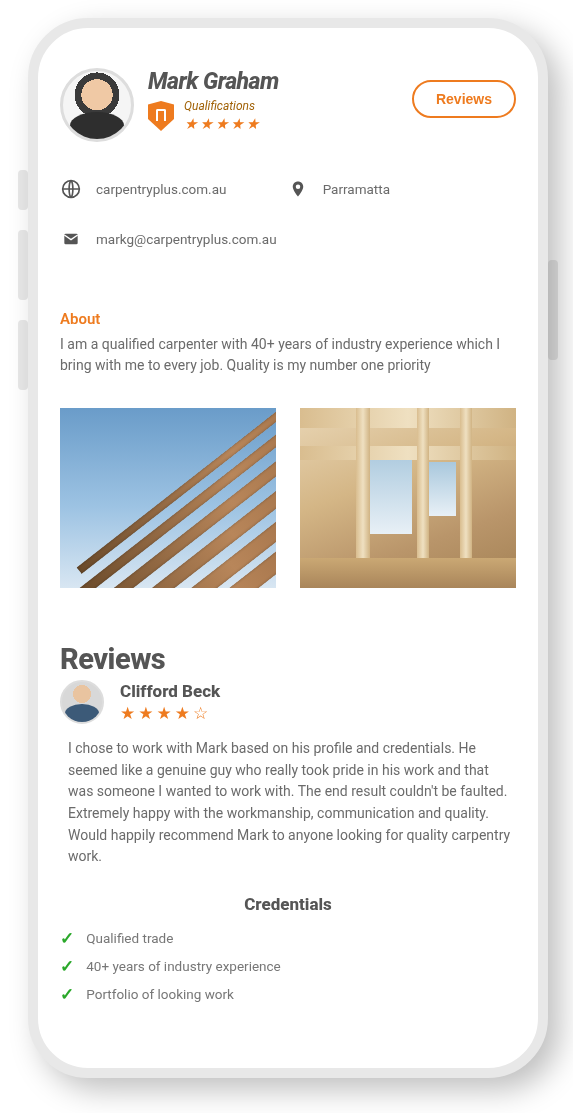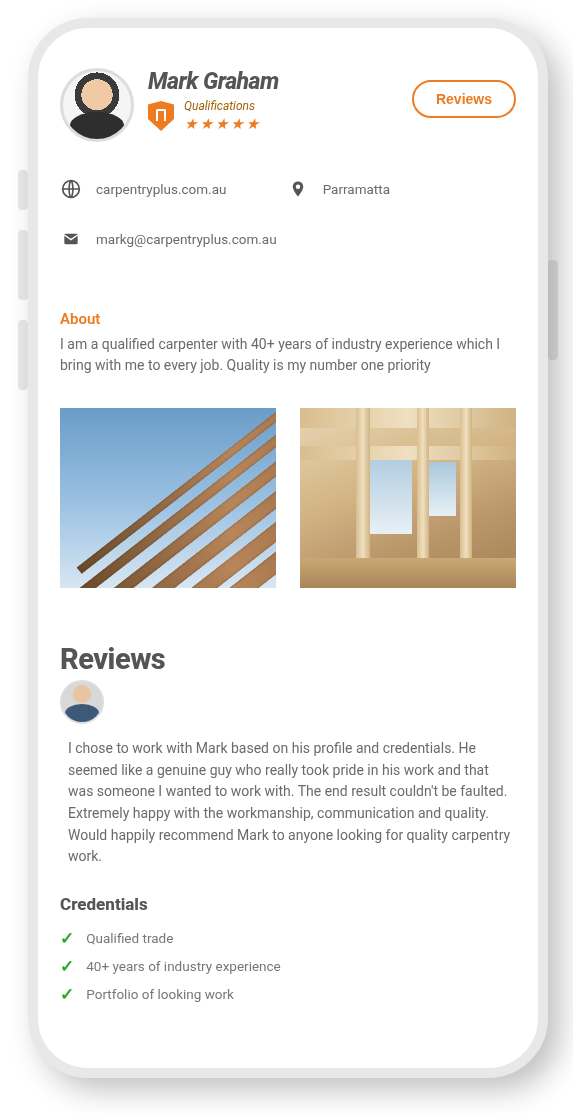--- a/index.html
+++ b/index.html
@@ -104,21 +104,21 @@
     width: 44px; height: 44px; border-radius: 50%; border: 2px solid #ddd;
     background: radial-gradient(circle at 50% 30%, #e9c4a0 0 26%, #d8d8d8 26% 100%);
     position:relative; overflow:hidden; flex-shrink:0;
   }
   .rev-avatar::after{ content:""; position:absolute; bottom:0; left:8%; right:8%; height:45%; background:#3c5a78; border-radius:50% 50% 0 0;}
   .rev-name { font-size: 17px; font-weight: 800; color: #555; }
   .rev-stars { font-size: 17px; letter-spacing: 3px; margin-top:2px;}
   .rev-stars .f{ color:#ee7b1f;} .rev-stars .e{ color:#ee7b1f;}
   .rev-text { font-size: 14px; line-height: 1.55; color: #6b6b6b; margin-top: 14px; margin-left: 8px; }
   
-  .cred { margin-top: 26px; }
+  .cred { margin-top: 26px; text-align: center; }
   .cred-h { font-size: 17px; font-weight: 800; color: #555; margin-bottom: 10px; }
   .cred-list { list-style: none; }
   .cred-list li { display: flex; align-items: center; gap: 12px; font-size: 13.5px; color: #777; padding: 4px 0; }
   .check { color: #2aa82a; font-size: 17px; font-weight: 900; }
 </style>
 </head>
 <body>
 
 <div class="side-button sb1"></div>
 <div class="side-button sb2"></div>
@@ -197,20 +197,24 @@
         <div class="frame" style="left:54%; top:0; width:12px; height:100%;"></div>
         <div class="frame" style="left:74%; top:0; width:12px; height:100%;"></div>
         <div class="frame" style="left:0; bottom:0; width:100%; height:30px; background:linear-gradient(180deg,#caa874,#a9855a);"></div>
       </div>
     </div>
 
     <div class="reviews">
       <div class="reviews-h">Reviews</div>
       <div class="rev-head">
         <div class="rev-avatar"></div>
+        <div>
+          <div class="rev-name">Clifford Beck</div>
+          <div class="rev-stars"><span class="f">★</span><span class="f">★</span><span class="f">★</span><span class="f">★</span><span class="e">☆</span></div>
+        </div>
       </div>
       <div class="rev-text">I chose to work with Mark based on his profile and credentials. He seemed like a genuine guy who really took pride in his work and that was someone I wanted to work with. The end result couldn't be faulted. Extremely happy with the workmanship, communication and quality. Would happily recommend Mark to anyone looking for quality carpentry work.</div>
     </div>
 
     <div class="cred">
       <div class="cred-h">Credentials</div>
       <ul class="cred-list">
         <li>
           <span class="check">✓</span>
           <span>Qualified trade</span>

